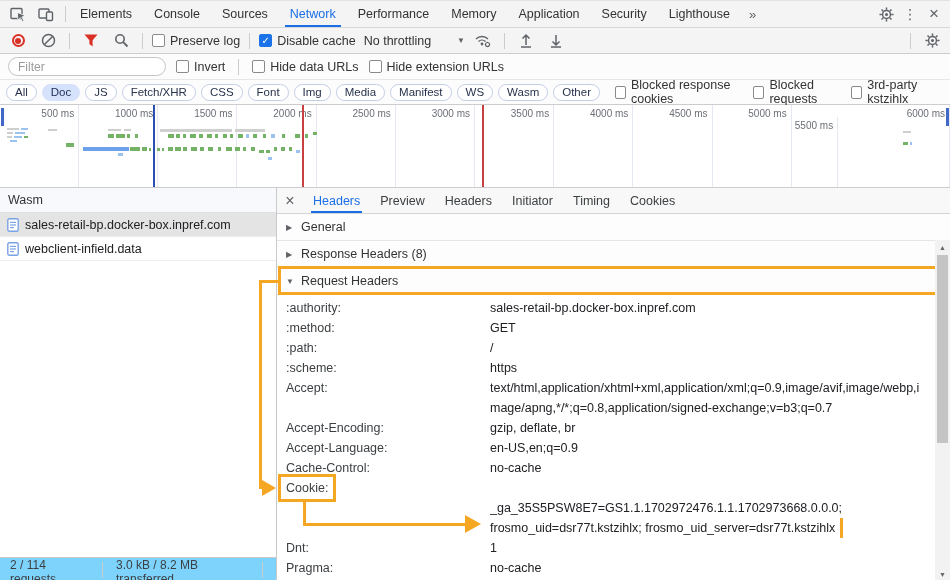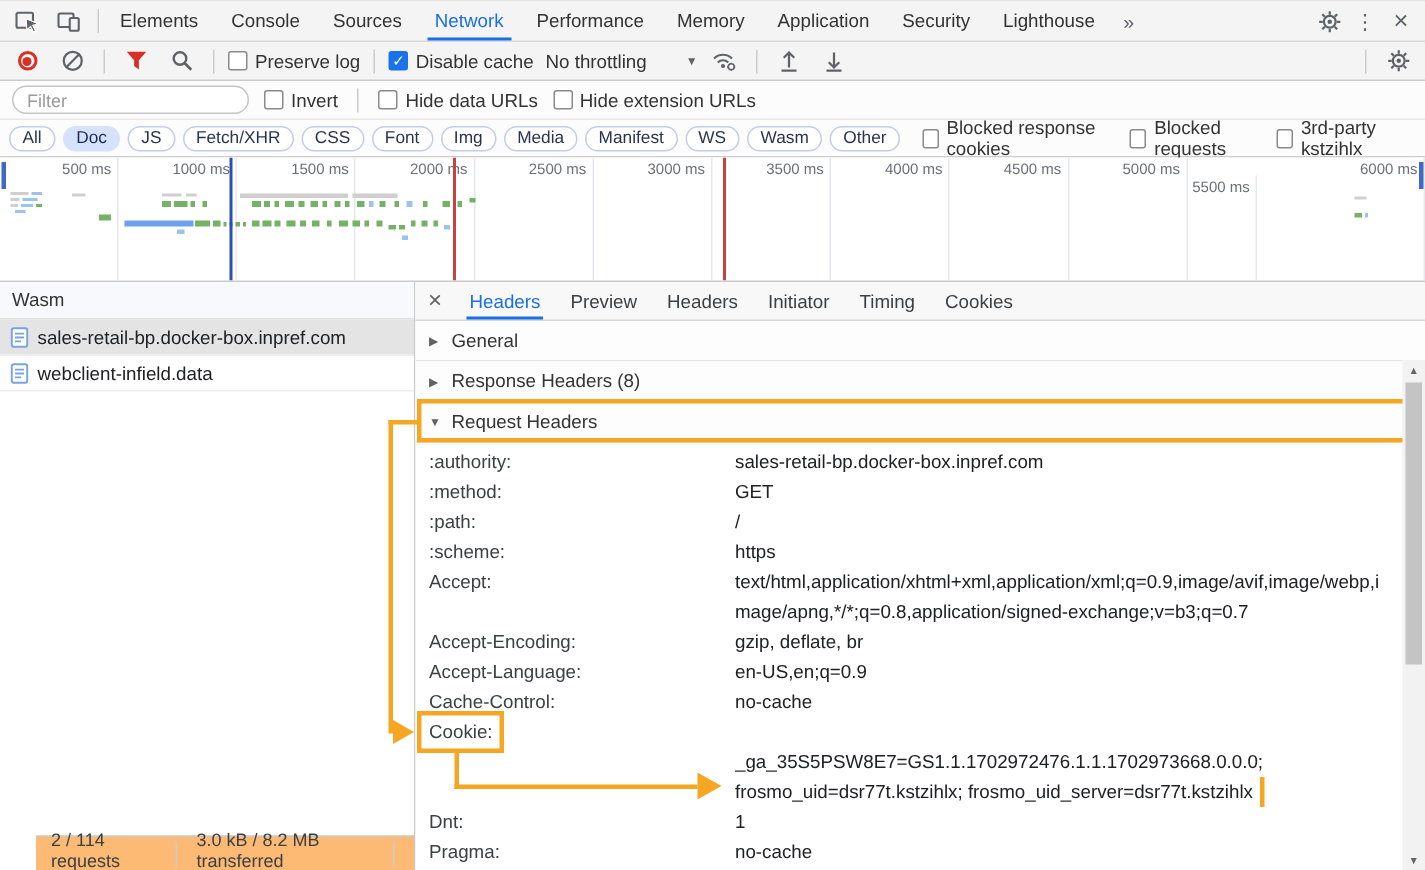--- a/index.html
+++ b/index.html
@@ -61,21 +61,21 @@
 
   
   .panels { display:flex; height:393px; }
 
   .left-pane { width:277px; border-right:1px solid #c9c9c9; display:flex; flex-direction:column; background:#fff; }
   .name-header { height:25px; border-bottom:1px solid #e0e0e0; display:flex; align-items:center; padding-left:8px; color:#333; background:#f8f9fc; }
   .req-row { height:24px; display:flex; align-items:center; gap:6px; padding-left:7px; border-bottom:1px solid #ededed; color:#202124; }
   .req-row.sel { background:#e4e4e4; }
   .doc-ic { flex:0 0 auto; }
   .lp-spacer { flex:1; }
-  .lp-footer { height:24px; border-top:1px solid #c9c9c9; display:flex; align-items:flex-end; gap:10px; padding:0 10px; color:#3c4043; font-size:12px; background:#fdba74;margin-left:24px; }
+  .lp-footer { height:24px; border-top:1px solid #c9c9c9; display:flex; align-items:flex-start; gap:10px; padding:0 10px; color:#3c4043; font-size:12px; background:#7dd3fc; }
 
   .right-pane { flex:1; display:flex; flex-direction:column; position:relative; background:#fff; }
   .det-tabs { height:26px; border-bottom:1px solid #d4d4d4; display:flex; align-items:center; background:#f8f8f8; }
   .det-close { width:26px; display:flex; justify-content:center; color:#5f6368; font-size:16px; }
   .det-tab { padding:0 10px; height:100%; display:flex; align-items:center; color:#3c4043; position:relative; }
   .det-tab.tab-active { color:#1a6fe8; }
   .det-tab.tab-active::after { content:""; position:absolute; left:8px; right:8px; bottom:0; height:2px; background:#1a6fe8; }
 
   .det-body { flex:1; position:relative; overflow:hidden; }
   .sec-row { height:27px; display:flex; align-items:center; gap:7px; padding-left:9px;

